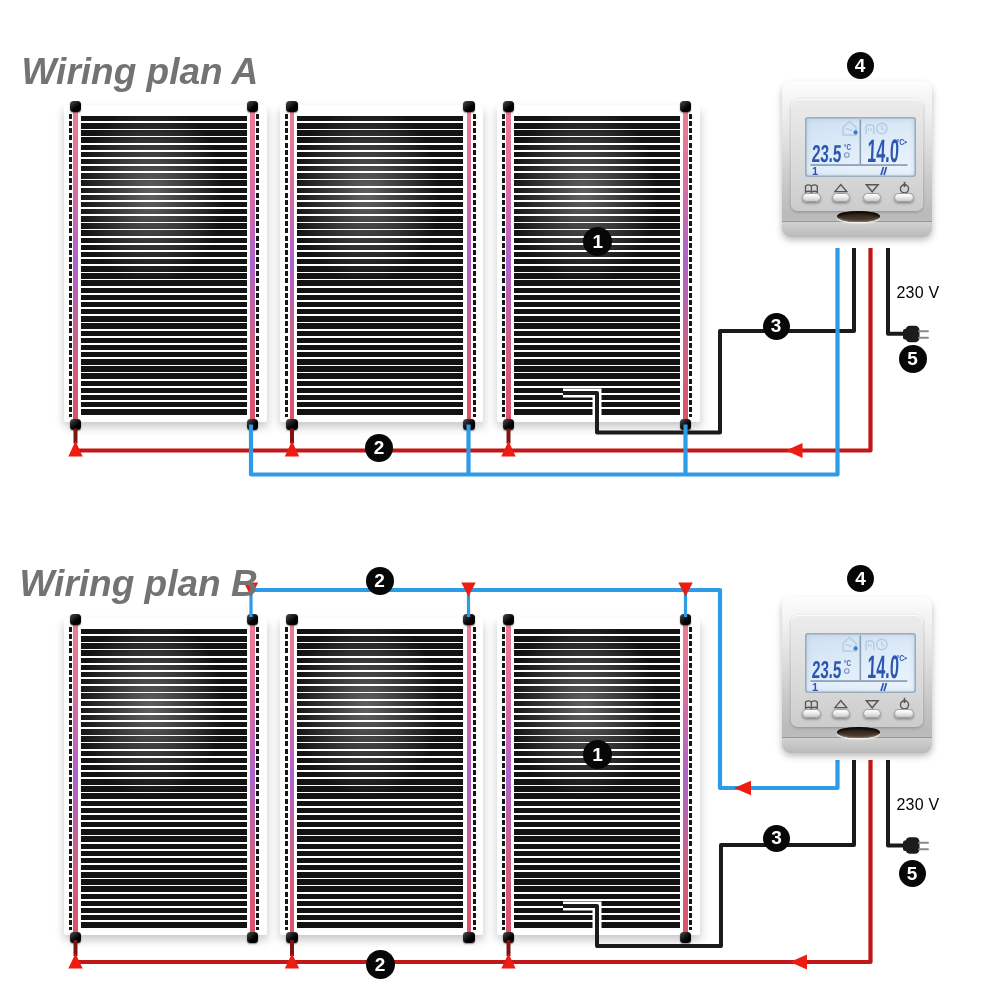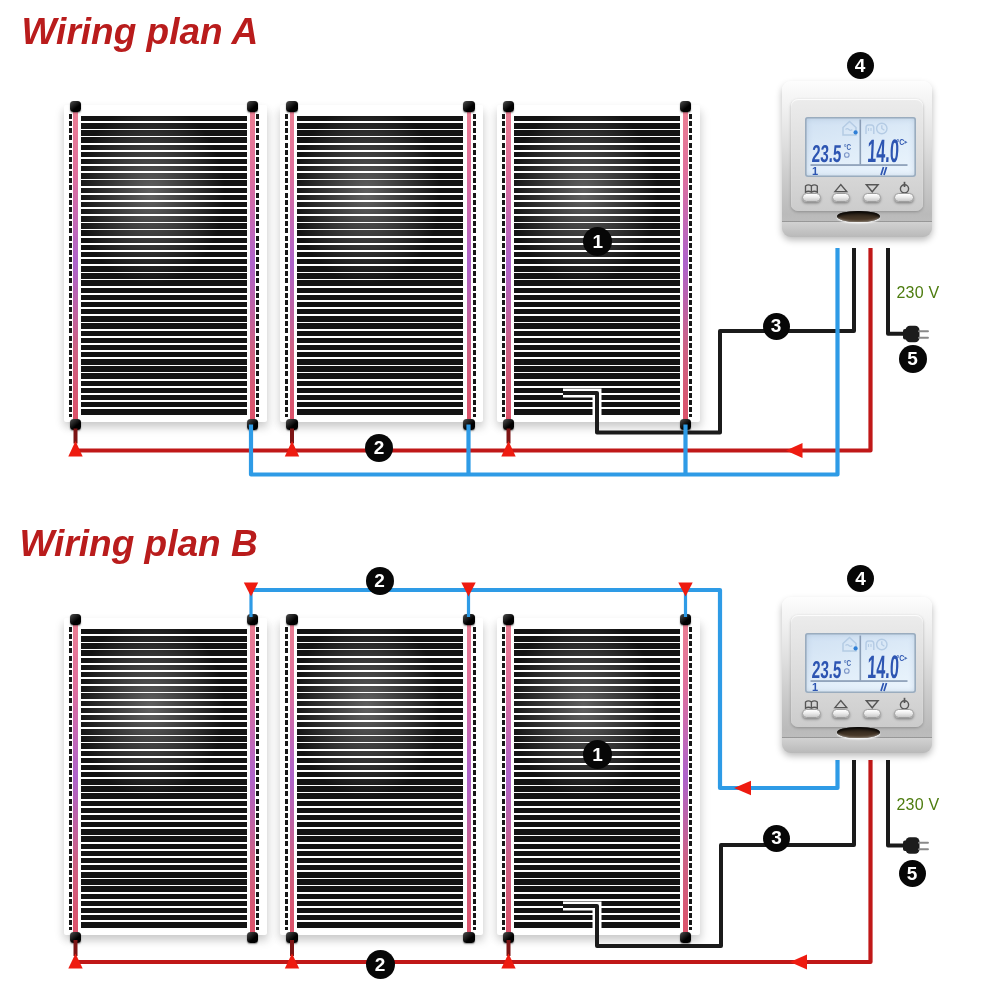--- a/index.html
+++ b/index.html
@@ -1,38 +1,38 @@
 <!DOCTYPE html>
 <html><head>
 <meta charset="utf-8">
 <style>
 html,body{margin:0;padding:0;}
 body{width:1000px;height:1000px;background:#fff;position:relative;overflow:hidden;
   font-family:"Liberation Sans",sans-serif;-webkit-font-smoothing:antialiased;}
-.title{position:absolute;font-style:italic;font-weight:700;font-size:37px;color:#b91c1c;
-  line-height:1;letter-spacing:0px;z-index:6;}
+.title{position:absolute;font-style:italic;font-weight:700;font-size:37px;color:#737373;
+  line-height:1;letter-spacing:0px;z-index:6;margin-top:40px;}
 .panel{position:absolute;width:203px;height:317px;background:#fff;border-radius:2px;
   box-shadow:-2px 4px 8px rgba(0,0,0,.10),2px 6px 10px rgba(0,0,0,.13);z-index:1;}
 .stripes{position:absolute;left:17px;right:20px;top:10.5px;bottom:6px;
   background:repeating-linear-gradient(180deg,#131313 0 5.4px,#ffffff 5.4px 7.15px);}
 .sheen{position:absolute;left:17px;right:20px;top:10.5px;bottom:6px;
   background:radial-gradient(ellipse 62% 42% at 42% 26%,rgba(255,255,255,.33),rgba(255,255,255,0) 72%);}
 .bus{position:absolute;width:4.6px;top:-2px;bottom:-2px;border-radius:2px;
   background:linear-gradient(180deg,#ec8092 0%,#df6f9c 22%,#ad63cb 50%,#cd6184 76%,#dd5168 100%);}
 .bus.bl{left:9.7px}
 .bus.br{left:186.7px}
 .dash{position:absolute;width:3.4px;top:9px;bottom:5px;
   background:repeating-linear-gradient(180deg,#161616 0 5px,rgba(0,0,0,0) 5px 7.15px);}
 .dash.dl{left:5.1px}
 .dash.dr{left:192.5px}
 .term{position:absolute;width:11.5px;height:10.5px;border-radius:3.5px;z-index:5;
   background:linear-gradient(140deg,#4f4f4f,#000 60%);box-shadow:0 1px 1.5px rgba(0,0,0,.45);}
 .bdg{position:absolute;background:#070707;border-radius:50%;color:#fff;font-weight:700;
   display:flex;align-items:center;justify-content:center;z-index:6;font-size:19px;}
-.v230{position:absolute;font-size:16px;color:#4d7c0f;line-height:1;z-index:6;letter-spacing:0.2px;}
+.v230{position:absolute;font-size:16px;color:#000000;line-height:1;z-index:6;letter-spacing:0.2px;}
 svg.wires{position:absolute;left:0;top:0;z-index:2;}
 .thermo{position:absolute;width:150px;height:155px;border-radius:9px;z-index:4;
   background:linear-gradient(180deg,#fdfdfd 0%,#f3f3f3 14%,#e1e1e1 38%,#cccccc 62%,#bababa 86%,#c3c3c3 100%);
   box-shadow:0 4px 7px rgba(0,0,0,.28);}
 .tpanel{position:absolute;left:9px;right:9px;top:18px;height:112px;border-radius:7px;
   background:linear-gradient(180deg,#ececec,#d8d8d8 65%,#cccccc);
   box-shadow:0 1px 3px rgba(0,0,0,.25),inset 0 1px 1px rgba(255,255,255,.9);}
 .flange{position:absolute;left:0;right:0;top:140px;height:15px;border-radius:0 0 9px 9px;
   background:linear-gradient(180deg,#d2d2d2,#b9b9b9);border-top:1px solid rgba(110,110,110,.45);}
 .lcd{position:absolute;left:23px;top:36px;width:111px;height:60px;border-radius:3px;

